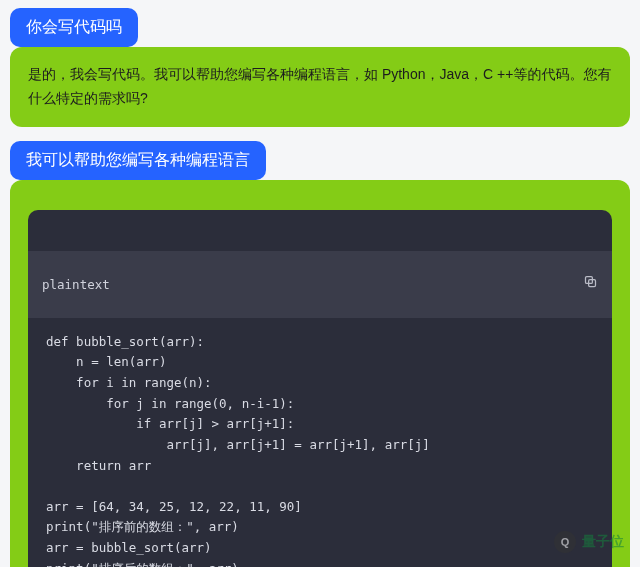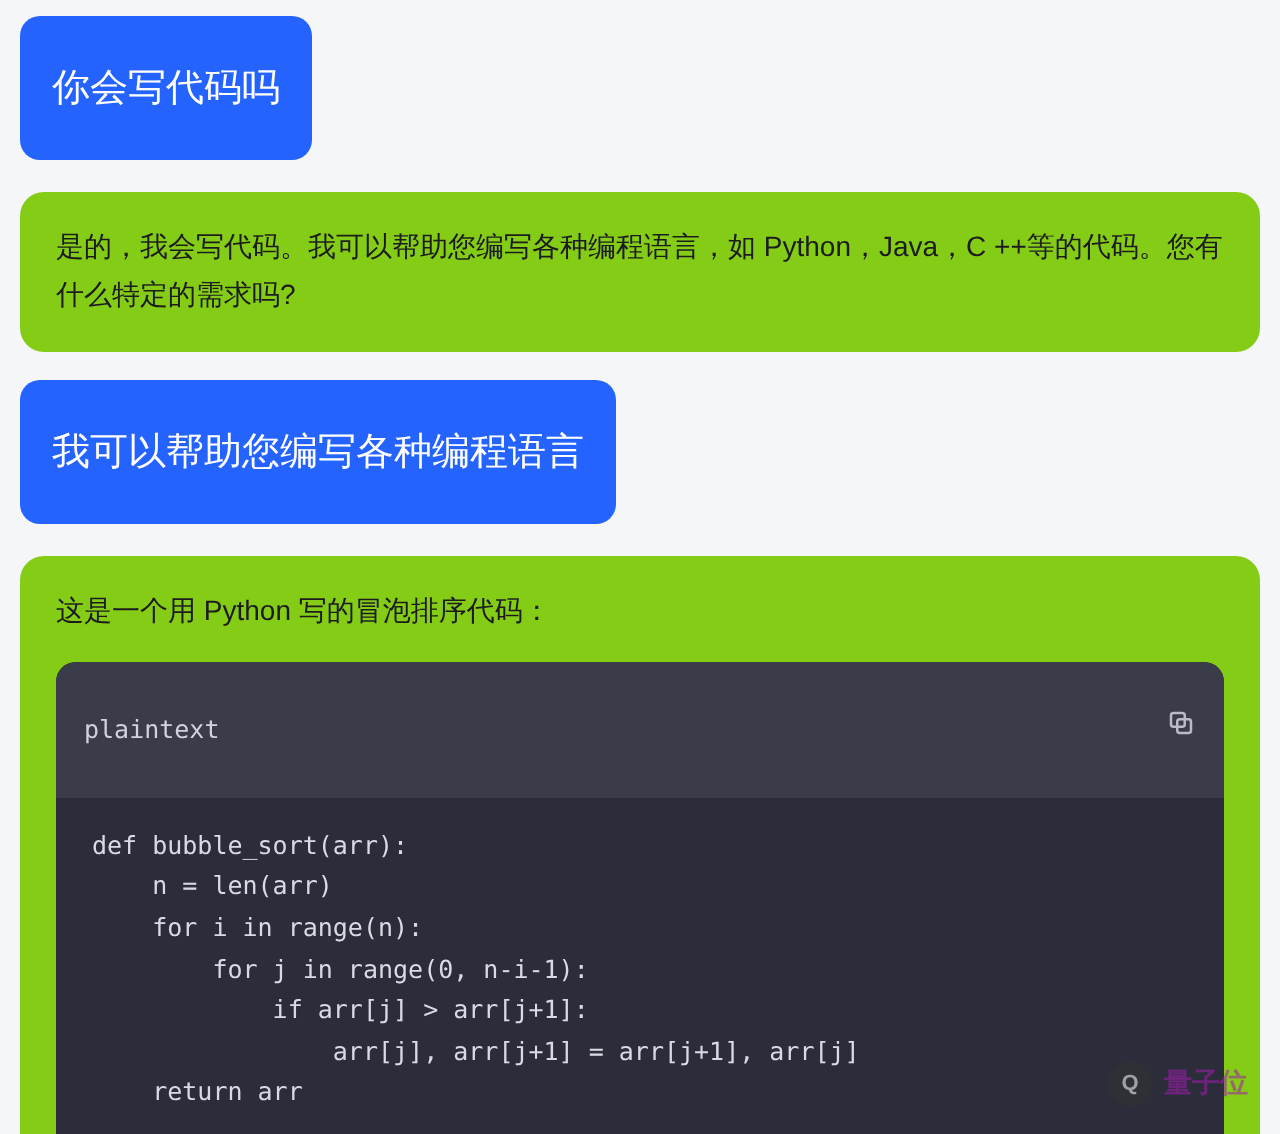--- a/index.html
+++ b/index.html
@@ -9,24 +9,23 @@
     background: #f5f6f8;
     font-family: -apple-system, "PingFang SC", "Microsoft YaHei", sans-serif;
     padding: 8px 10px;
     position: relative;
     overflow: hidden;
   }
   .bubble-user {
     display: inline-block;
     background: #2563ff;
     color: #fff;
-    padding: 23px 16px;
+    padding: 9px 16px;
     border-radius: 10px;
-    font-size: 19px;
-    margin-bottom: 16px;
+    font-size: 16px;
   }
   .reply-card {
     background: #84cc16;
     border-radius: 12px;
     padding: 16px 18px;
     margin-bottom: 14px;
     font-size: 14px;
     color: #1c1c1e;
     line-height: 1.7;
   }
@@ -39,20 +38,21 @@
     font-family: "SFMono-Regular", Menlo, Consolas, monospace;
   }
   .code-header {
     background: #3a3c4a;
     color: #d0d2dc;
     padding: 23px 14px;
     display: flex;
     justify-content: space-between;
     align-items: center;
     font-size: 12.5px;
+    margin-top: 41px;
   }
   .copy-icon { width: 15px; height: 15px; cursor: pointer; opacity: 0.85; }
   .code-body {
     padding: 14px 18px 18px;
     color: #d9dbe4;
     font-size: 12.5px;
     line-height: 1.65;
     white-space: pre;
   }
   .watermark {
@@ -68,21 +68,21 @@
     width: 22px; height: 22px;
     background: #333;
     border-radius: 50%;
     color: #fff;
     display: flex;
     align-items: center;
     justify-content: center;
     font-size: 11px;
     font-weight: bold;
   }
-  .wm-text { font-size: 14px; color: #a21caf; font-weight: 600; font-family: Liberation Mono, monospace; }
+  .wm-text { font-size: 14px; color: #15803d; font-weight: 600; font-family: Liberation Mono, monospace; }
 </style>
 </head>
 <body>
 
 
 
 
 <div class="bubble-user">
   <span>你会写代码吗</span>
 </div>
@@ -93,21 +93,20 @@
 </div>
 
 
 <div class="bubble-user">
   <span>我可以帮助您编写各种编程语言</span>
 </div>
 
 
 <div class="reply-card">
 
-  <div>这是一个用 Python 写的冒泡排序代码：</div>
 
   <div class="code-block">
     <div class="code-header">
       <span>plaintext</span>
       <span>
         <svg class="copy-icon" viewBox="0 0 24 24" fill="none" stroke="#d0d2dc" stroke-width="2">
           <rect x="9" y="9" width="11" height="11" rx="2"></rect>
           <rect x="4" y="4" width="11" height="11" rx="2"></rect>
         </svg>
       </span>

